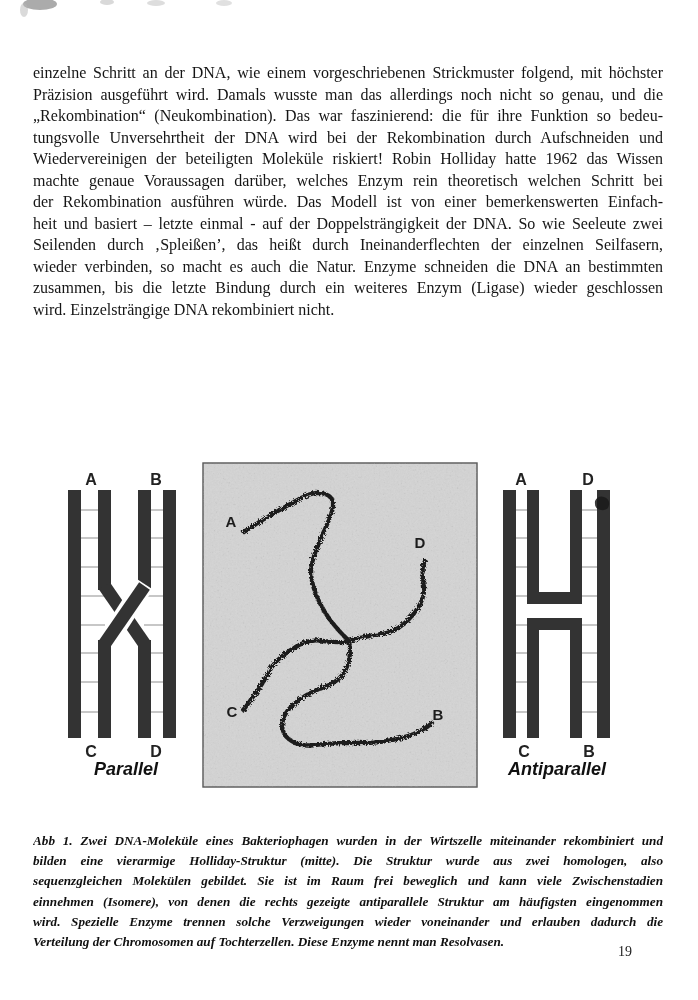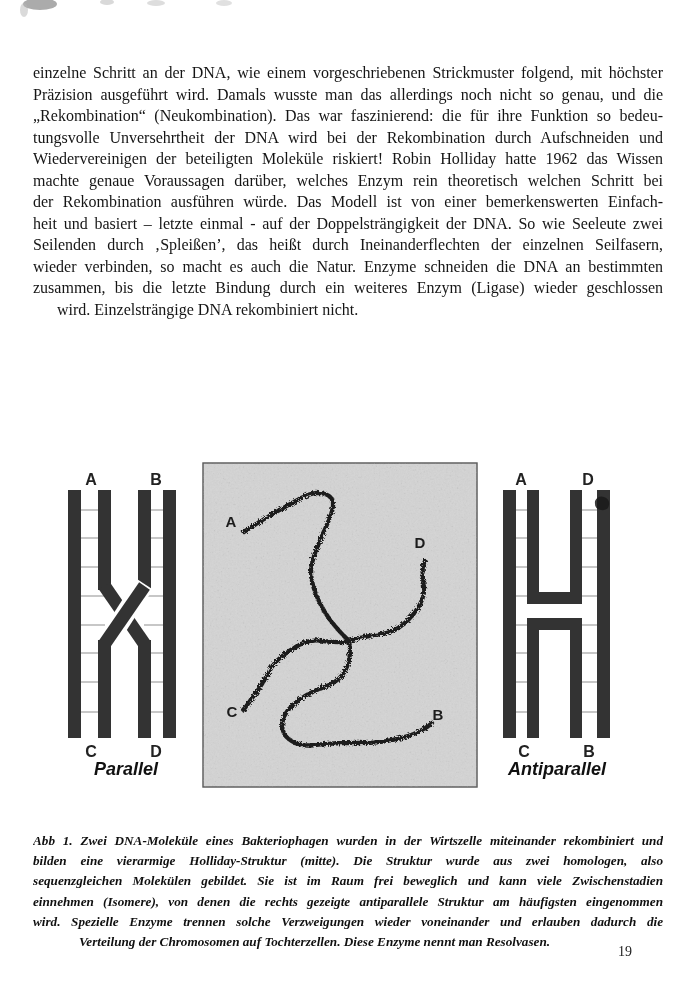--- a/index.html
+++ b/index.html
@@ -12,29 +12,29 @@
     color:#1a1a1a;
   }
   #figure-svg{position:absolute;left:0;top:0;}
   .body-text{position:absolute;left:33px;top:62px;width:630px;}
   .bline{
     font-family:"Liberation Serif",serif;
     font-size:16px;line-height:21.55px;height:21.55px;
     text-align:justify;text-align-last:justify;
     white-space:nowrap;overflow:hidden;color:#151515;
   }
-  .bline.lastline{text-align-last:left;margin-left:24px;}
+  .bline.lastline{text-align-last:left;}
   .caption{position:absolute;left:33px;top:831px;width:630px;font-weight:bold;}
   .cline{
     font-family:"Liberation Serif",serif;font-style:italic;
     font-size:13.2px;line-height:20.2px;height:20.2px;
     text-align:justify;text-align-last:justify;
     white-space:nowrap;overflow:hidden;color:#101010;
   }
-  .cline.lastline{text-align-last:left;margin-left:46px;}
+  .cline.lastline{text-align-last:left;}
   .pagenum{
     position:absolute;left:618px;top:944px;
     font-family:"Liberation Serif",serif;font-size:14px;color:#222;
   }
   .svg-letter{
     font-family:"Liberation Sans",sans-serif;
     font-size:16px;font-weight:600;fill:#222;
   }
   .svg-photo-letter{
     font-family:"Liberation Sans",sans-serif;

